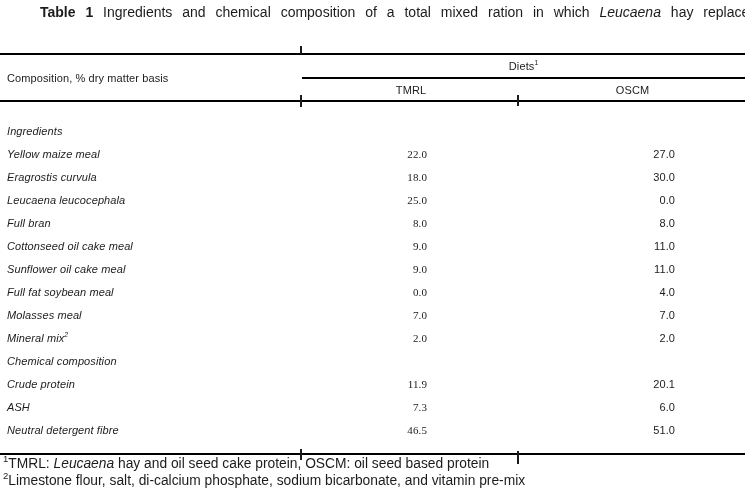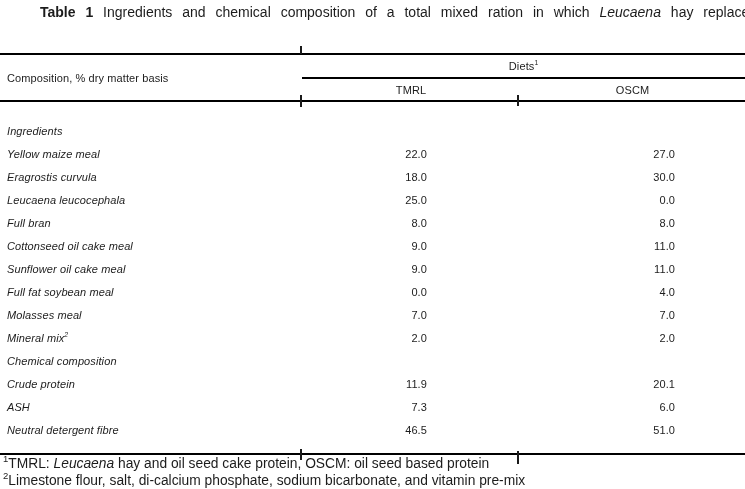--- a/index.html
+++ b/index.html
@@ -69,21 +69,21 @@
     border-bottom: 2px solid #000;
   }
 
   tbody td {
     height: 23px;
     padding: 0;
     vertical-align: middle;
   }
   tbody td.lbl { text-align: left; padding-left: 7px; font-style: italic; }
   tbody td.val { text-align: right; }
-  tbody td.v0  { padding-right: 93px; }
+  tbody td.v0  { padding-right: 93px; font-family: Liberation Serif, serif; }
   tbody td.v1  { padding-right: 70px; }
   tbody tr.first td { padding-top: 17px; }
   tbody tr.last  td { padding-bottom: 12px; }
   tbody td.section-italic, tbody td.italic { font-style: italic; }
 
   sup {
     font-size: 0.62em;
     line-height: 0;
     vertical-align: super;
     letter-spacing: 0;

